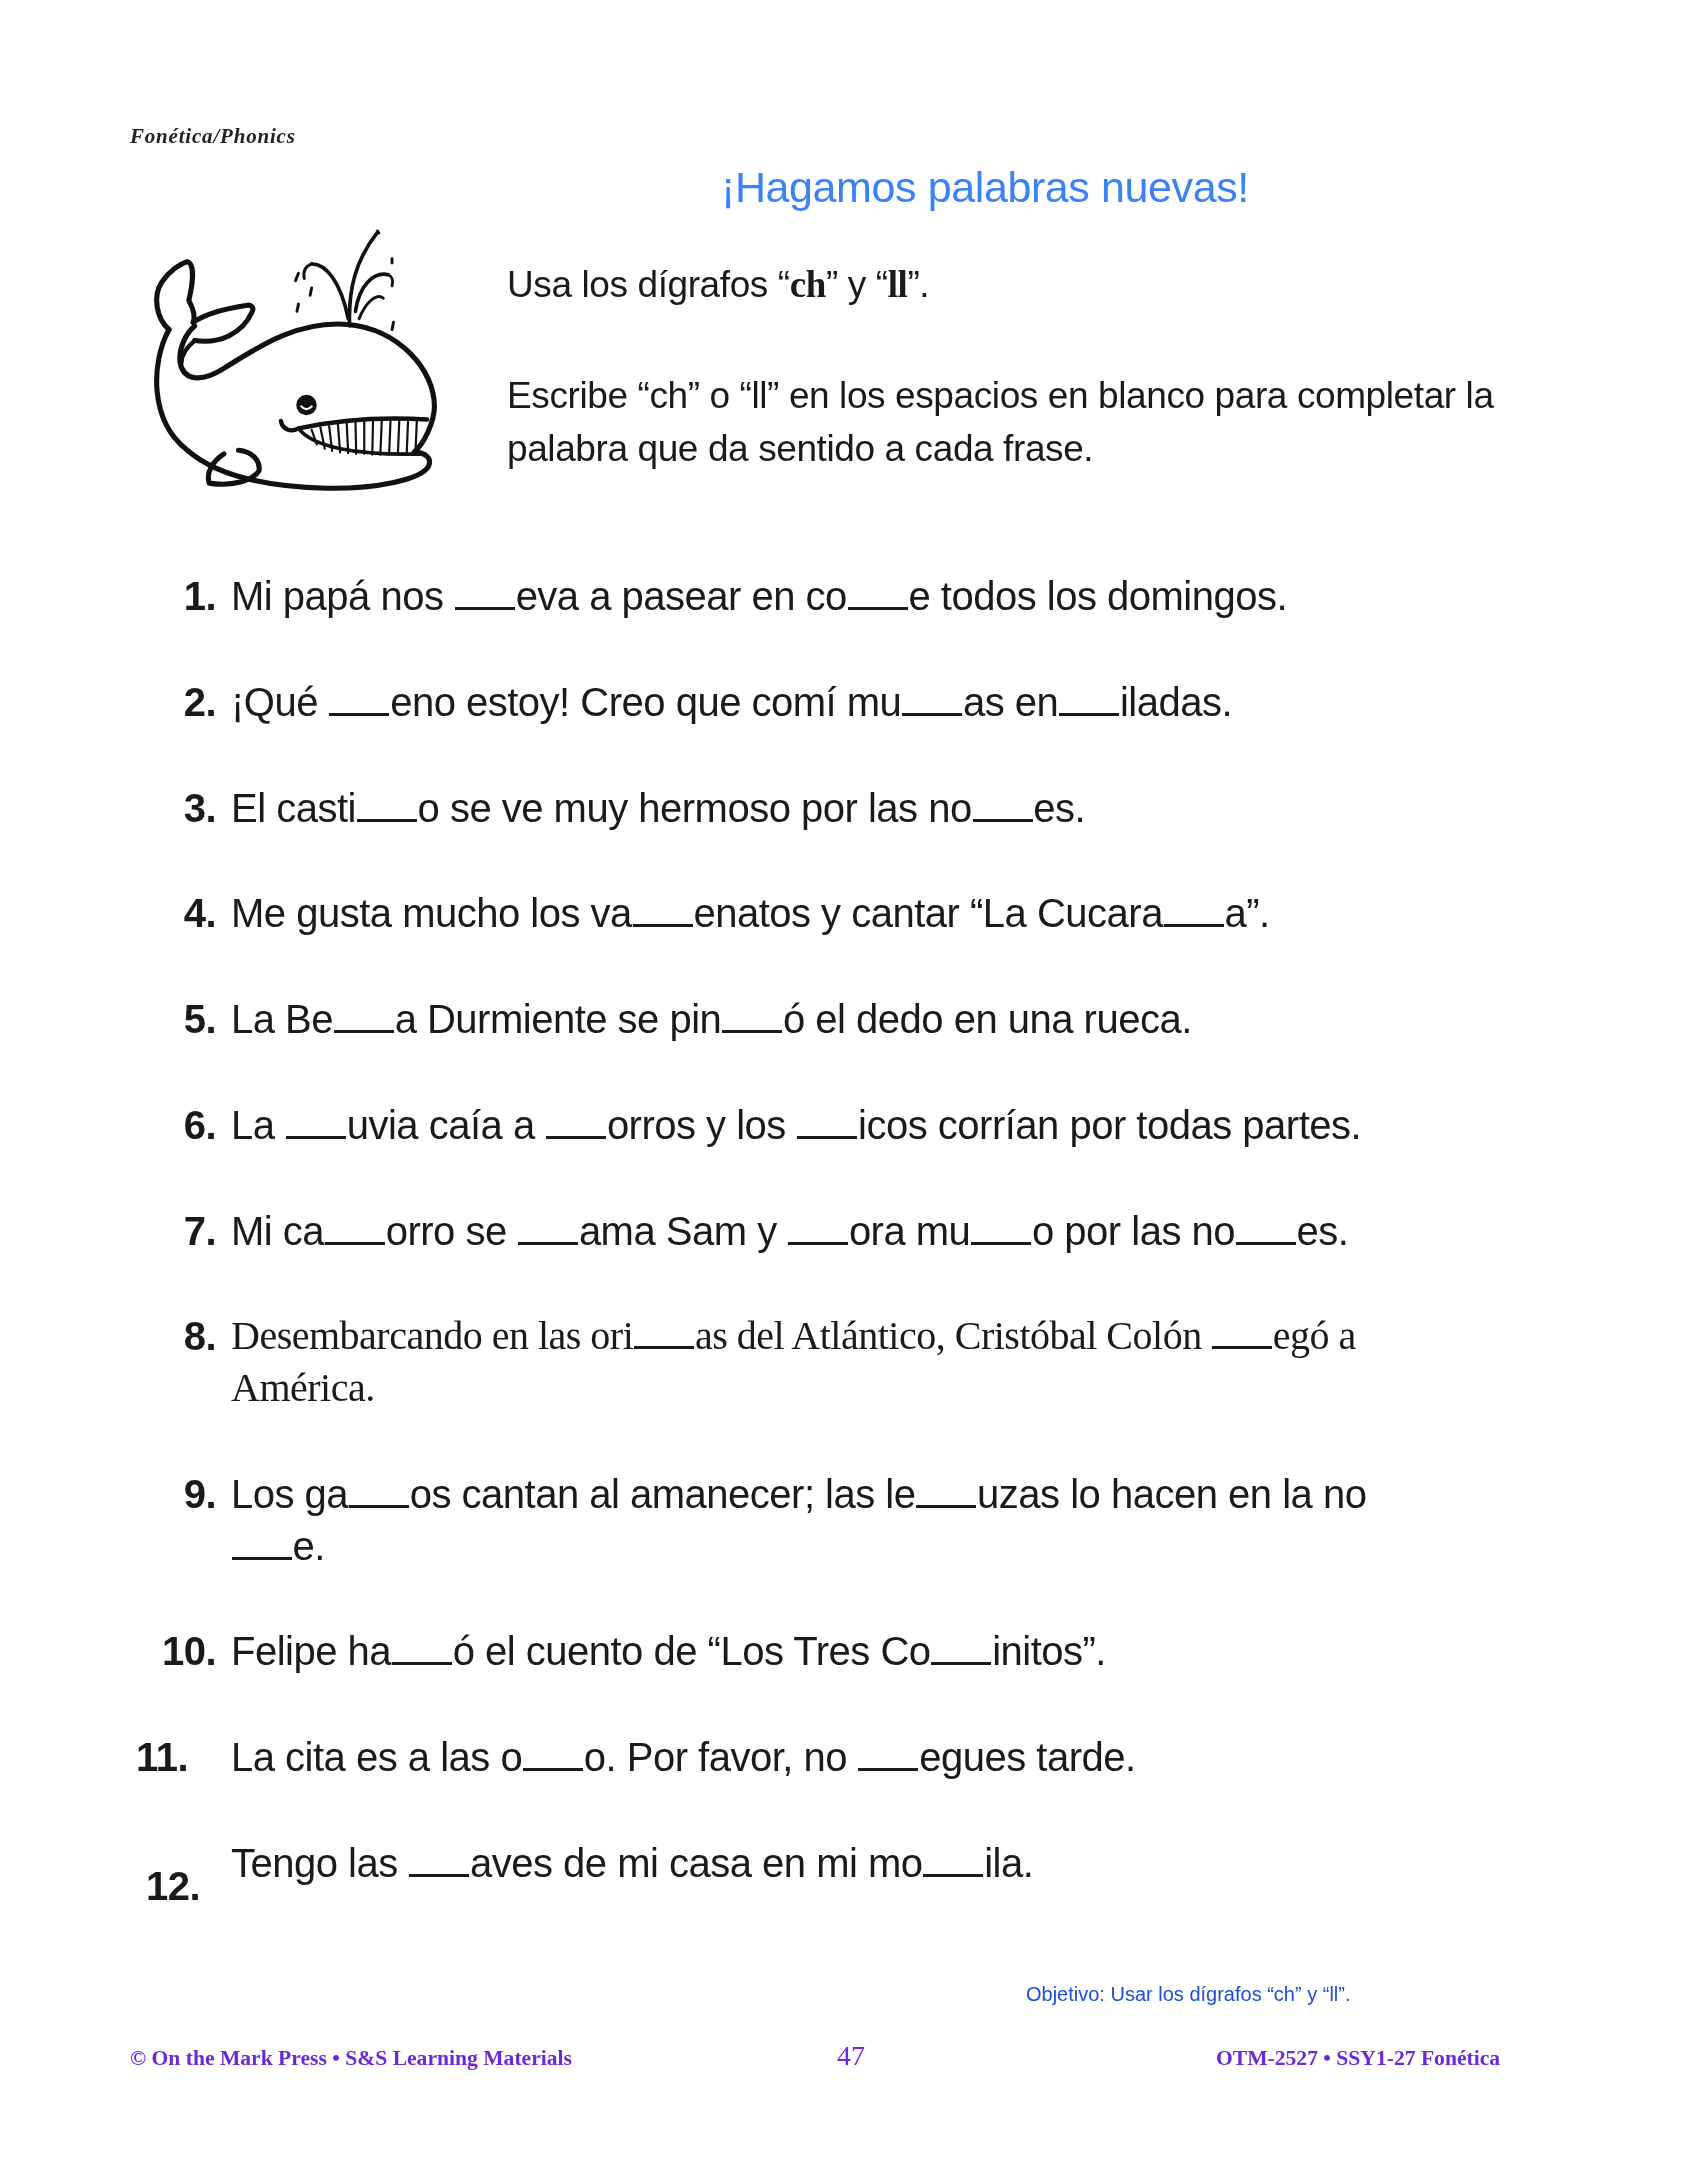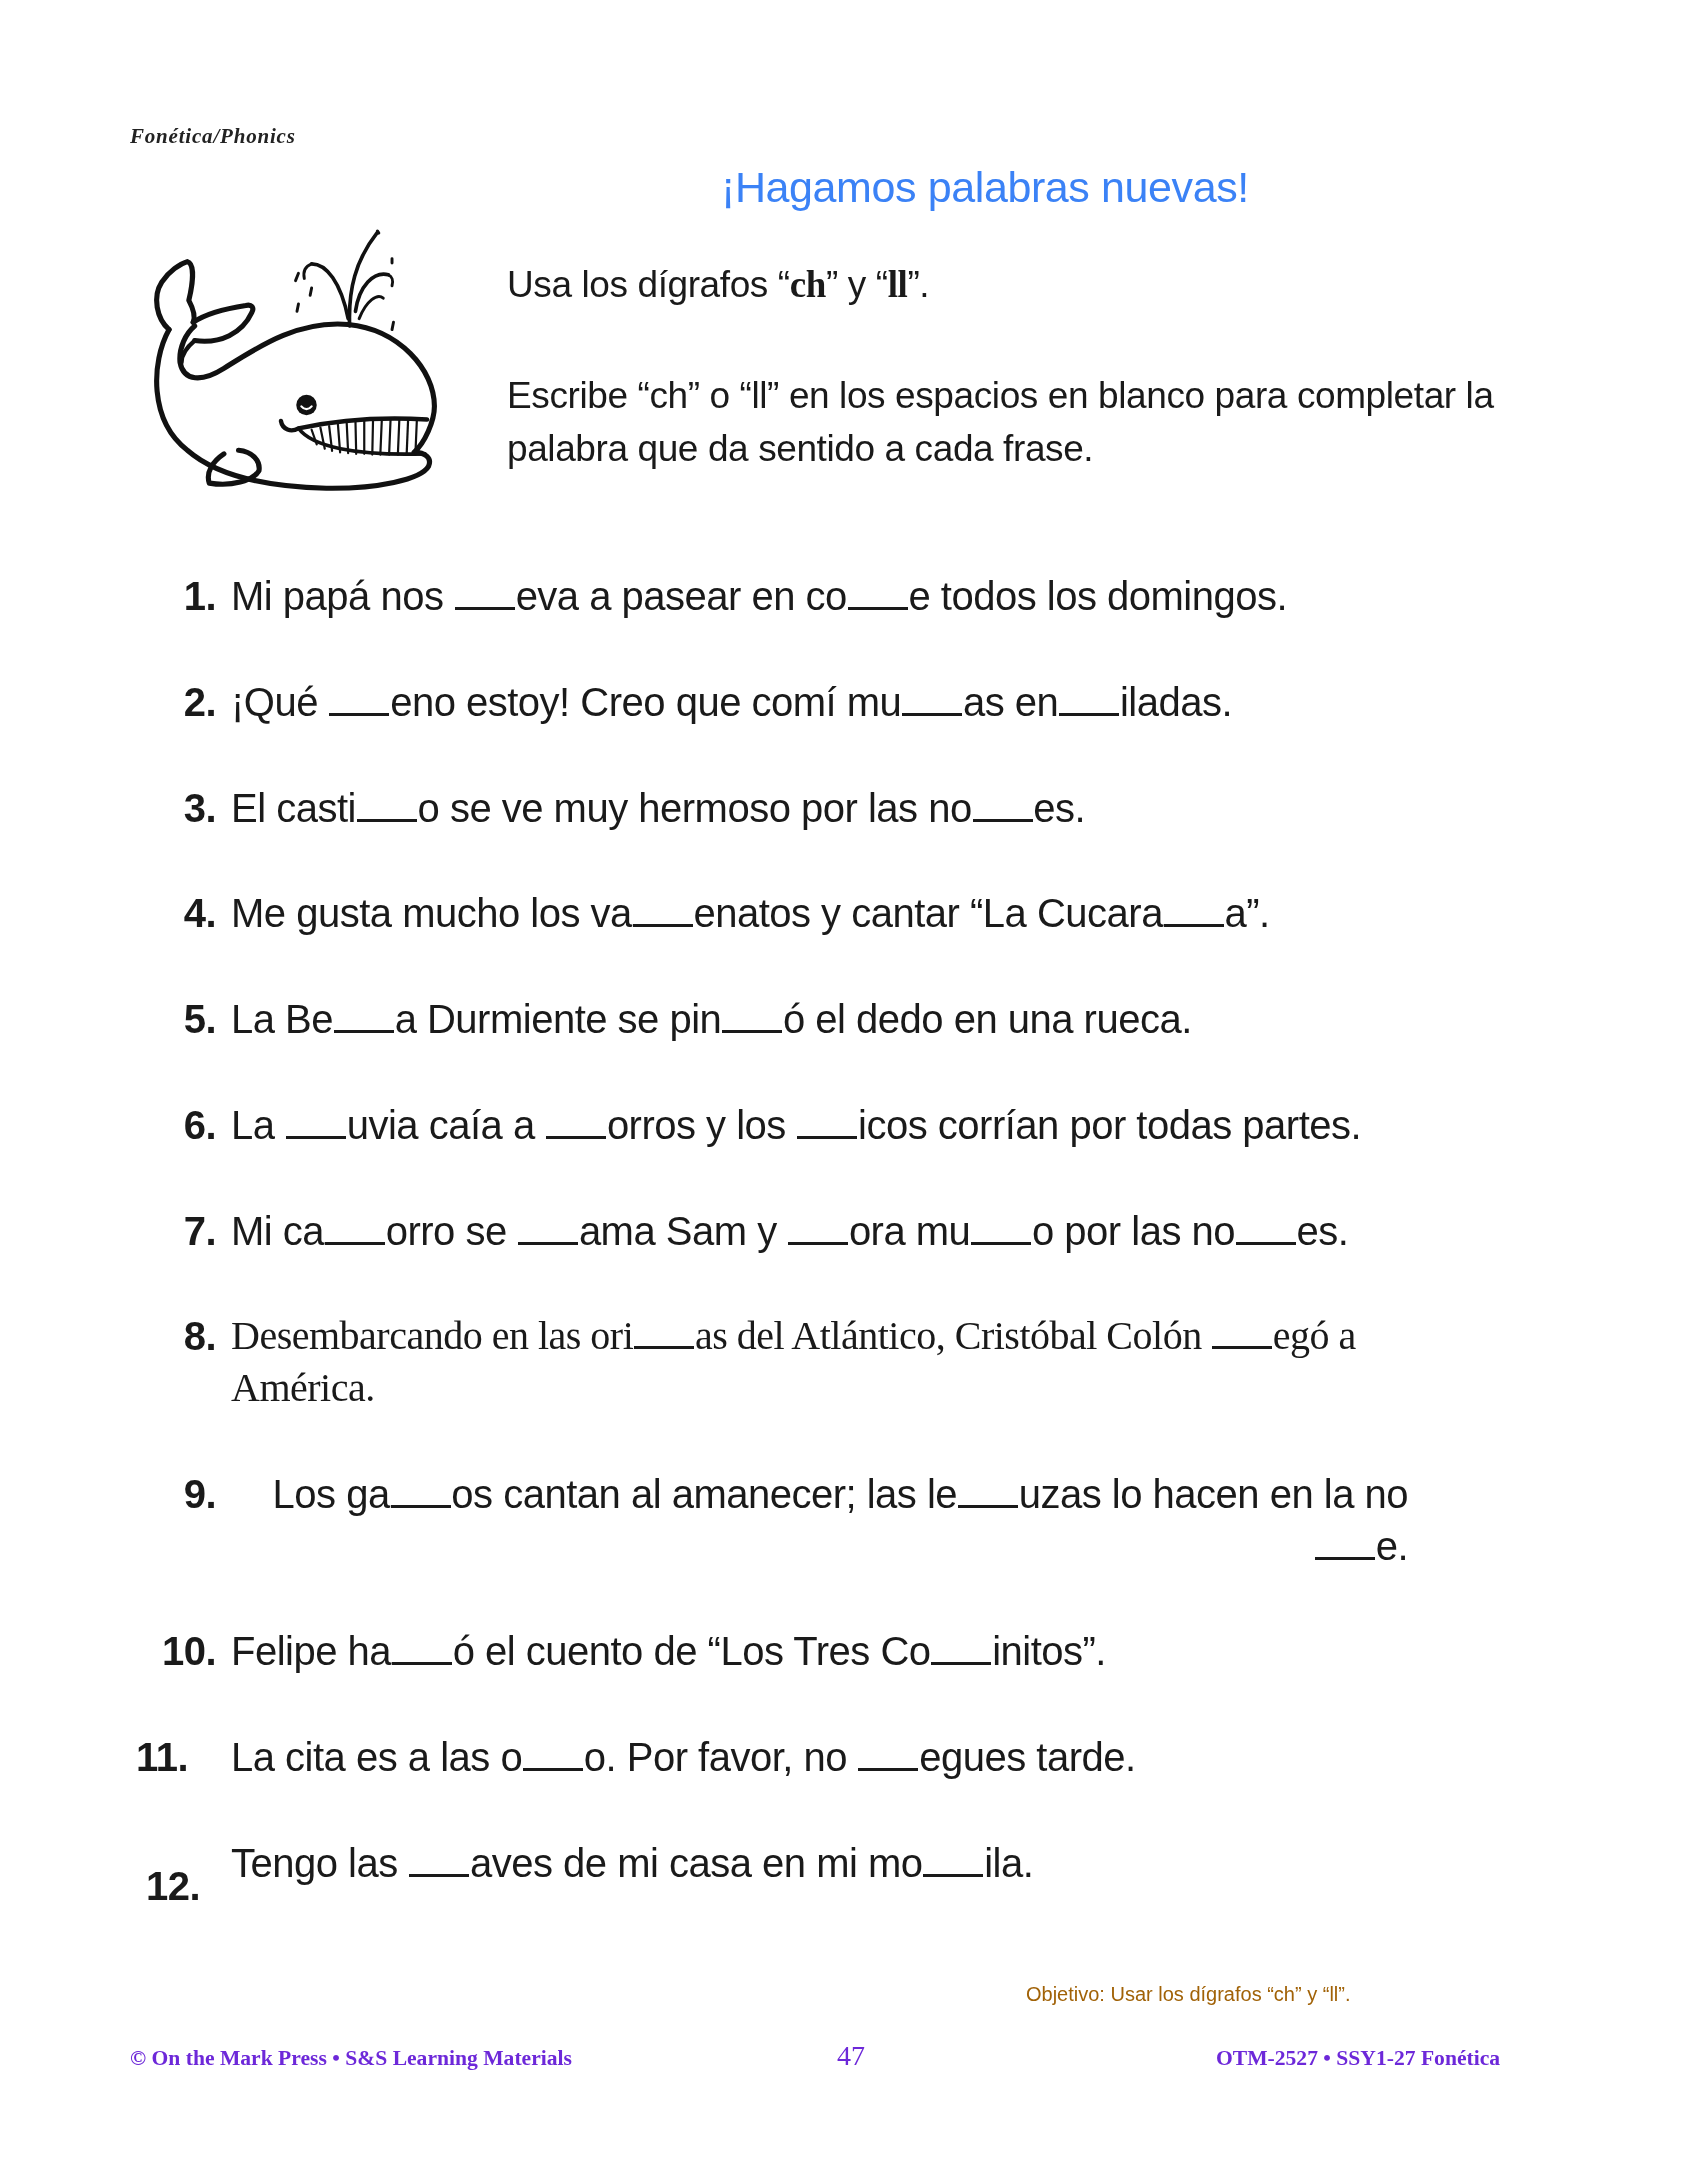--- a/index.html
+++ b/index.html
@@ -9,21 +9,21 @@
   .title { left: 721px; top: 163px; font-size: 43px; color: #3b82f6; letter-spacing: -0.4px; }
   .instr1 { left: 507px; top: 263px; font-size: 37px; letter-spacing: -0.4px; }
   .instr1 b, .instr2 b { font-weight: bold; font-family: Liberation Serif, serif; }
   .instr2 { left: 507px; top: 369px; font-size: 37px; line-height: 53px; width: 1078px; letter-spacing: -0.4px; }
   .whale { left: 131px; top: 209px; width: 332px; height: 307px; }
   .items { left: 133px; top: 0; width: 1410px; }
   .item { position: absolute; left: 0; width: 1410px; font-size: 40px; letter-spacing: -0.5px; line-height: 52px; }
   .item .num { position: absolute; right: 1368px; font-weight: bold; text-align: right; white-space: nowrap; }
   .item .txt { position: absolute; left: 98px; width: 1310px; }
   .blank { display: inline-block; width: 60px; border-bottom: 3.3px solid #1a1a1a; height: 0.8px; vertical-align: baseline; margin: 0 0.8px; }
-  .objective { left: 1026px; top: 1983px; font-size: 20px; color: #a16207; }
+  .objective { left: 1026px; top: 1983px; font-size: 20px; color: #1d4ed8; }
   .footer { top: 2046px; font-family: "Liberation Serif", serif; font-size: 21.6px; font-weight: bold; color: #6d28d9; }
   .footer.left { left: 130px; }
   .footer.center { left: 837px; font-weight: normal; font-size: 28px; top: 2040px; }
   .footer.right { left: 1216px; }
 </style>
 </head>
 <body>
 
 <div class="abs subject">Fonética/Phonics</div>
 <div class="abs title">¡Hagamos palabras nuevas!</div>
@@ -104,21 +104,21 @@
     <div class="item" style="top: 1205px;">
       <span class="num" style="right: 1327px;">7.</span>
       <span class="txt"><span>Mi ca</span><span class="blank"></span><span>orro se </span><span class="blank"></span><span>ama Sam y </span><span class="blank"></span><span>ora mu</span><span class="blank"></span><span>o por las no</span><span class="blank"></span><span>es.</span></span>
     </div>
     <div class="item" style="top: 1310px;">
       <span class="num" style="right: 1327px;">8.</span>
       <span class="txt" style="width: 1169px; font-family: Liberation Serif, serif;"><span>Desembarcando en las ori</span><span class="blank"></span><span>as del Atlántico, Cristóbal Colón </span><span class="blank"></span><span>egó a América.</span></span>
     </div>
     <div class="item" style="top: 1468px;">
       <span class="num" style="right: 1327px;">9.</span>
-      <span class="txt" style="width: 1177px; text-align: right;"><span>Los ga</span><span class="blank"></span><span>os cantan al amanecer; las le</span><span class="blank"></span><span>uzas lo hacen en la no</span><span class="blank"></span><span>e.</span></span>
+      <span class="txt" style="width: 1177px;"><span>Los ga</span><span class="blank"></span><span>os cantan al amanecer; las le</span><span class="blank"></span><span>uzas lo hacen en la no</span><span class="blank"></span><span>e.</span></span>
     </div>
     <div class="item" style="top: 1625px;">
       <span class="num" style="right: 1327px;">10.</span>
       <span class="txt"><span>Felipe ha</span><span class="blank"></span><span>ó el cuento de “Los Tres Co</span><span class="blank"></span><span>initos”.</span></span>
     </div>
     <div class="item" style="top: 1731px;">
       <span class="num" style="right: 1355px;">11.</span>
       <span class="txt"><span>La cita es a las o</span><span class="blank"></span><span>o.  Por favor, no </span><span class="blank"></span><span>egues tarde.</span></span>
     </div>
     <div class="item" style="top: 1837px;">

